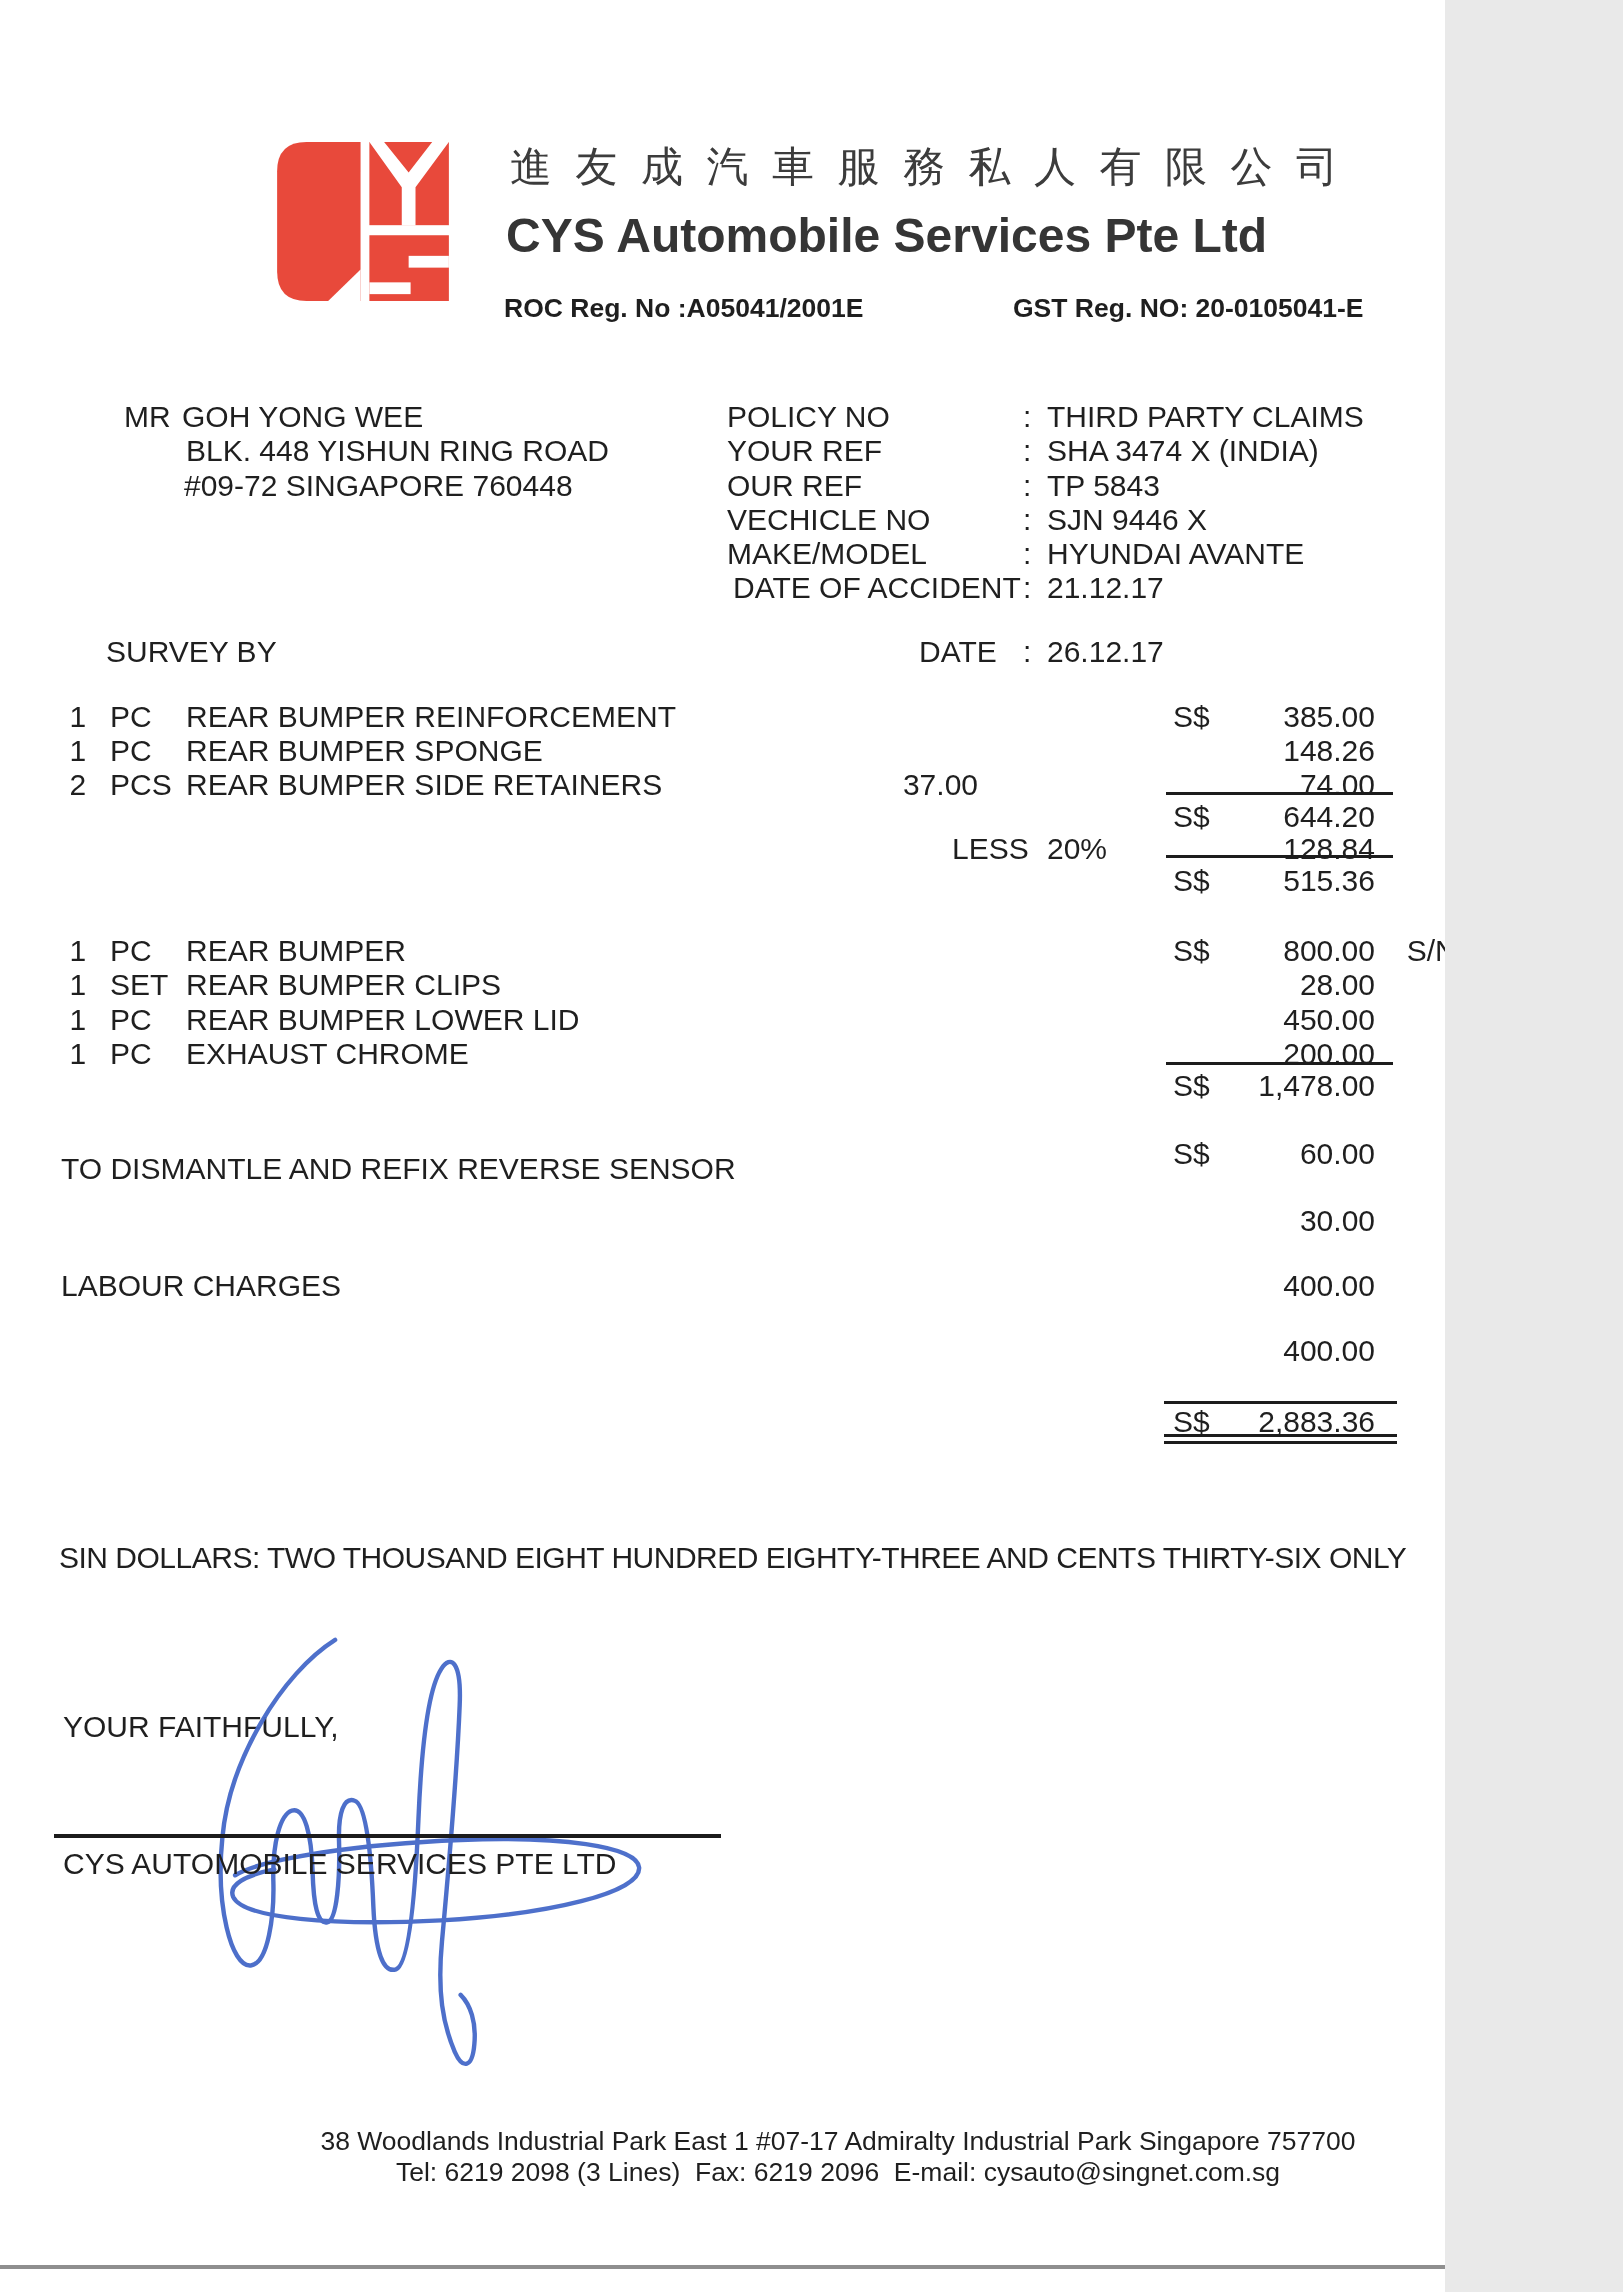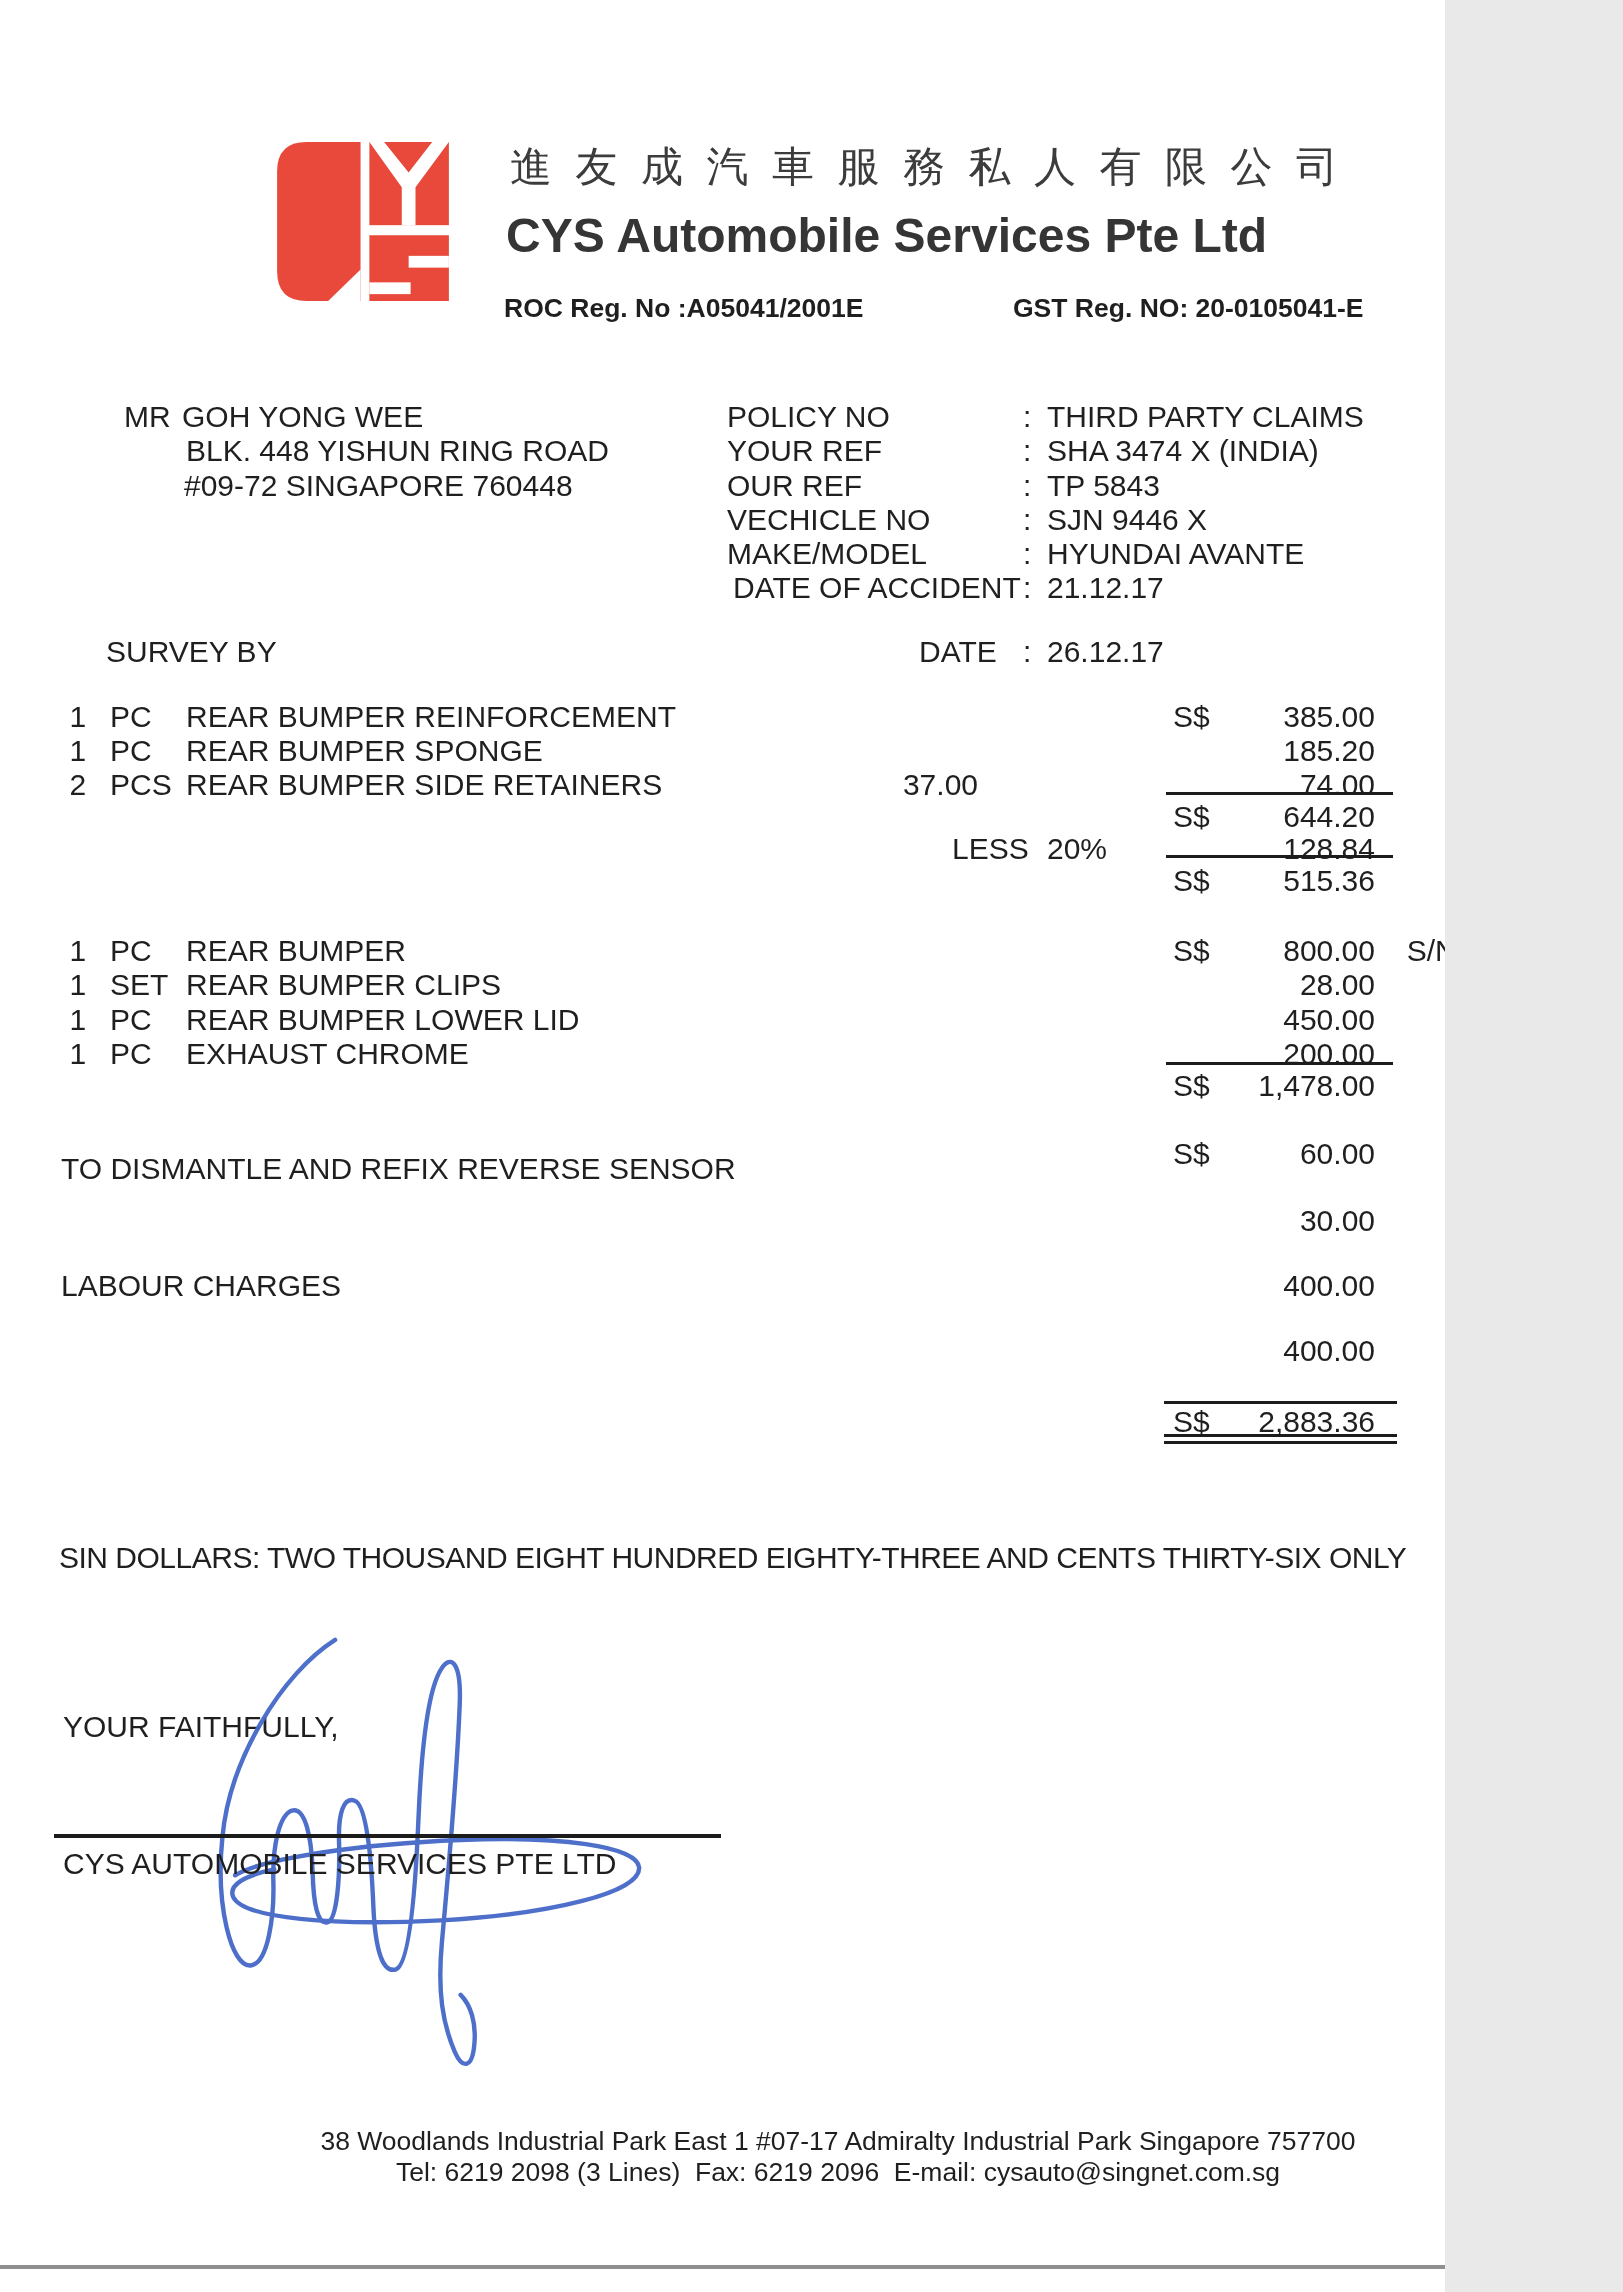--- a/index.html
+++ b/index.html
@@ -79,21 +79,21 @@
 
   <div class="t c" style="left:67px;top:700px;width:21.6px;">1</div>
   <div class="t" style="left:110px;top:700px;">PC</div>
   <div class="t" style="left:186px;top:700px;">REAR BUMPER REINFORCEMENT</div>
   <div class="t" style="left:1173px;top:700px;">S$</div>
   <div class="t amt" style="top:700px;">385.00</div>
 
   <div class="t c" style="left:67px;top:734px;width:21.6px;">1</div>
   <div class="t" style="left:110px;top:734px;">PC</div>
   <div class="t" style="left:186px;top:734px;">REAR BUMPER SPONGE</div>
-  <div class="t amt" style="top:734px;">185.20</div>
+  <div class="t amt" style="top:734px;">148.26</div>
 
   <div class="t c" style="left:67px;top:768px;width:21.6px;">2</div>
   <div class="t" style="left:110px;top:768px;">PCS</div>
   <div class="t" style="left:186px;top:768px;">REAR BUMPER SIDE RETAINERS</div>
   <div class="t uprice" style="top:768px;">37.00</div>
   <div class="t amt" style="top:768px;">74.00</div>
 
   <div class="rule" style="left:1166px;top:792px;width:227px;"></div>
   <div class="t" style="left:1173px;top:800px;">S$</div>
   <div class="t amt" style="top:800px;">644.20</div>

